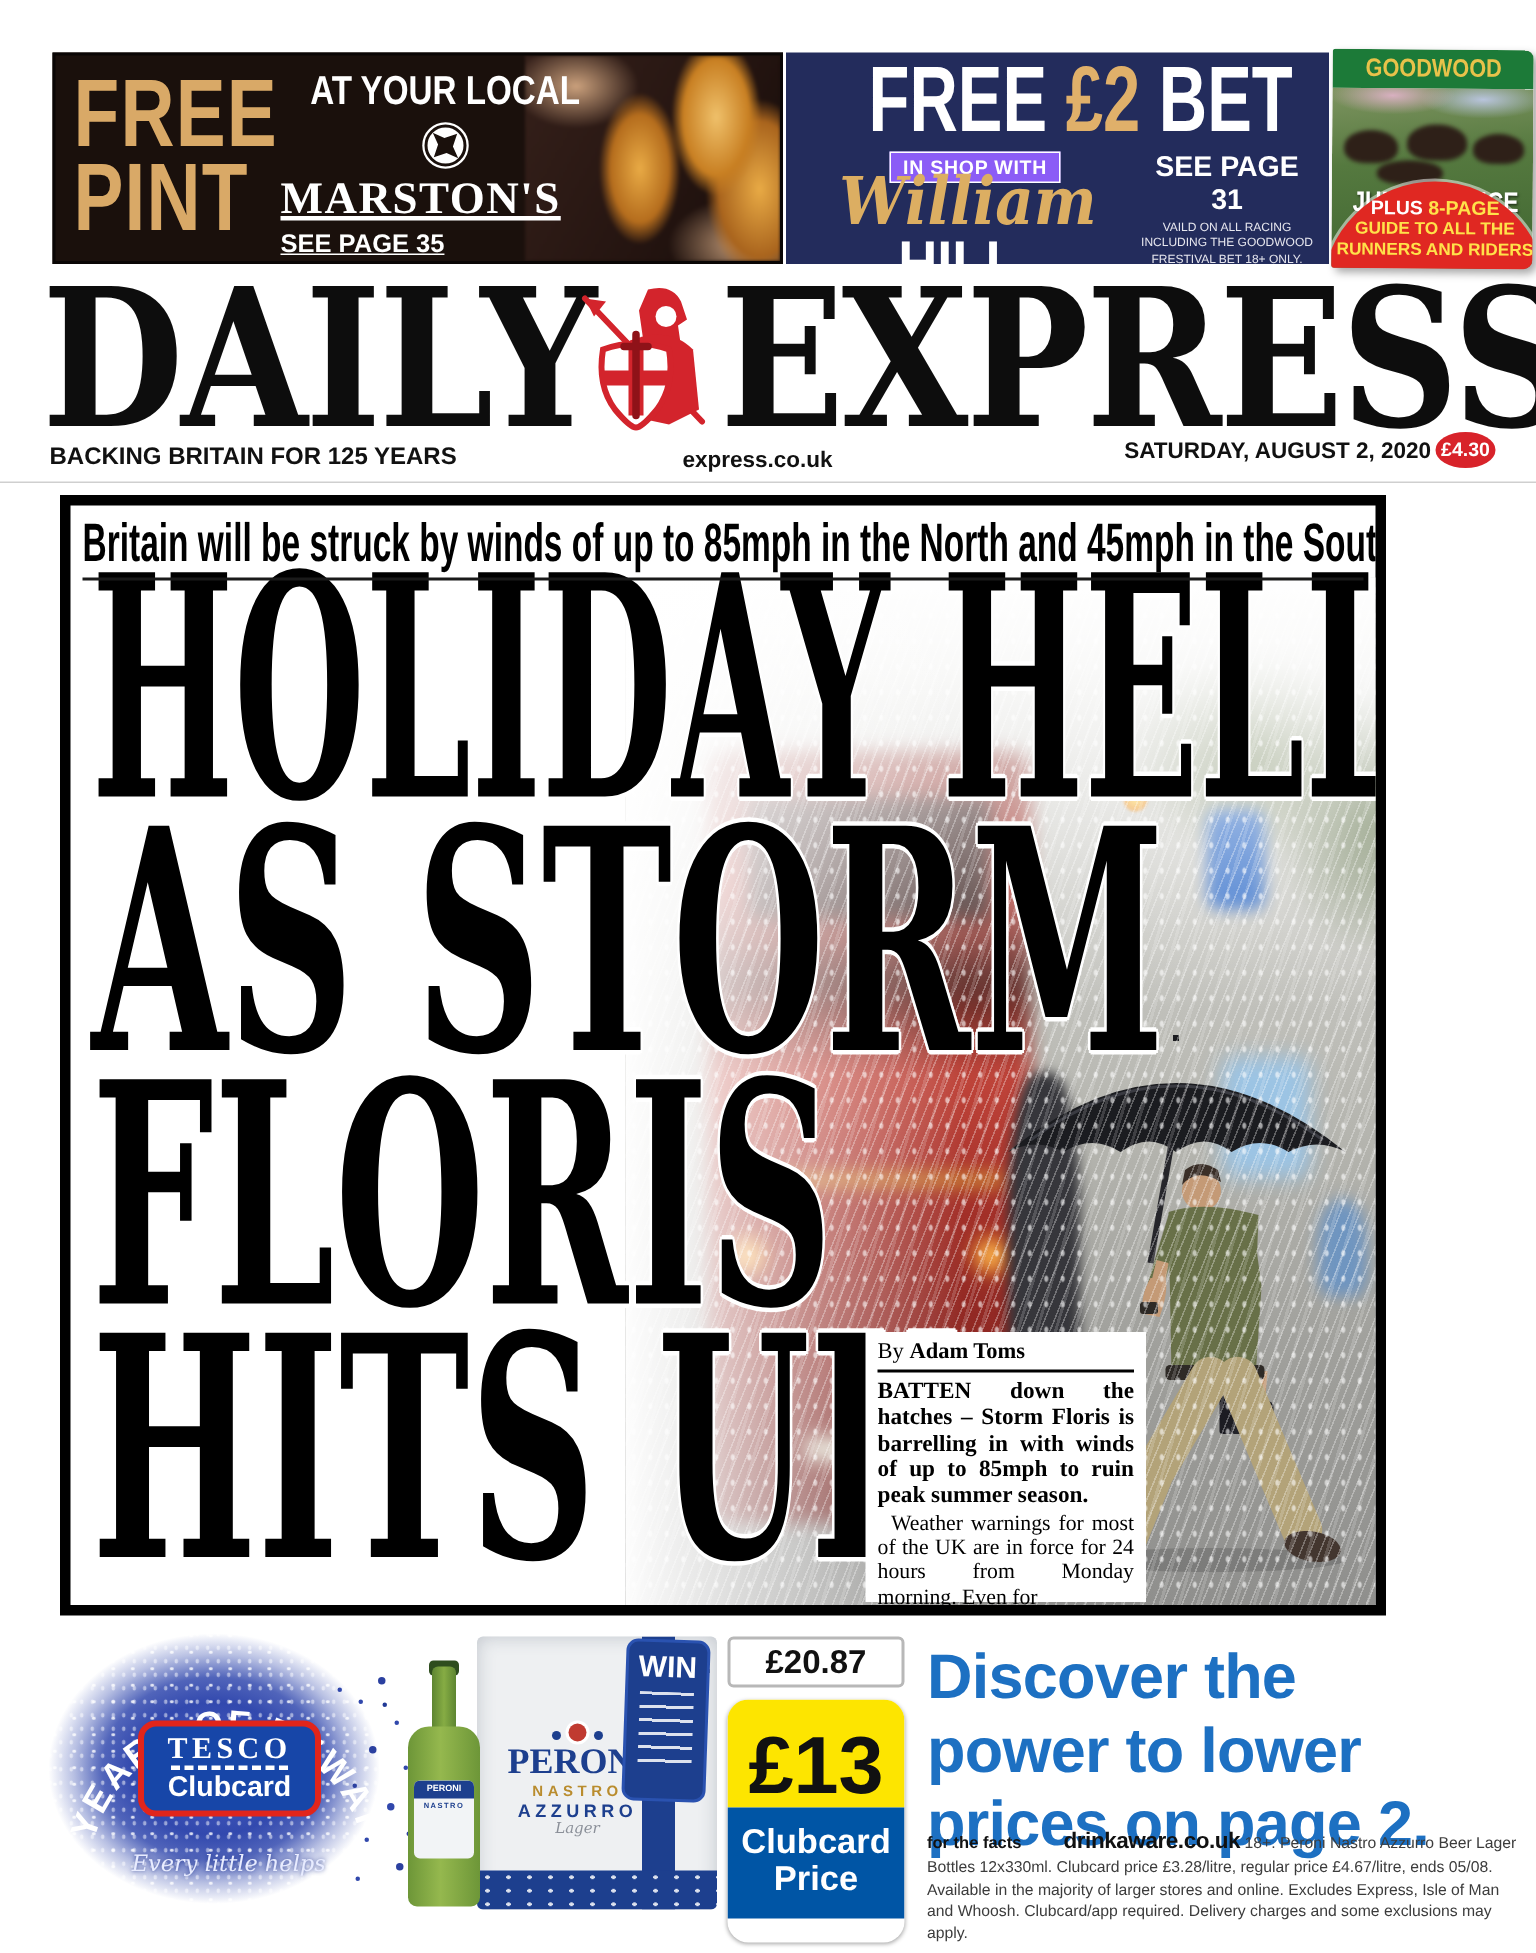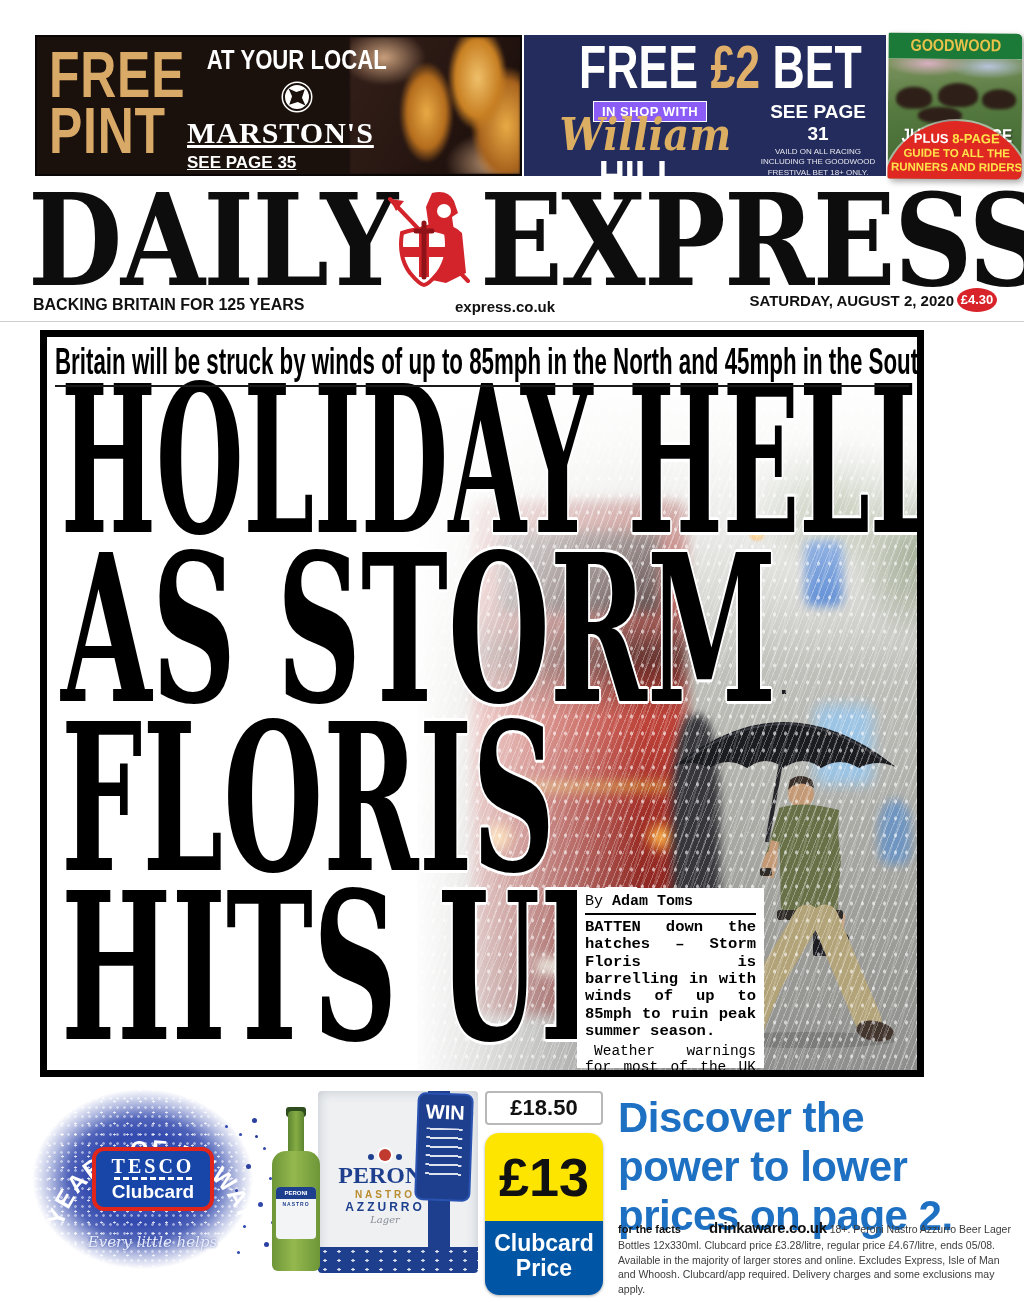--- a/index.html
+++ b/index.html
@@ -136,21 +136,21 @@
     font-weight:bold; font-size:205px; line-height:1; color:#000; white-space:nowrap;
     text-shadow:3px 0 0 #fff, -3px 0 0 #fff, 0 3px 0 #fff, 0 -3px 0 #fff,
                 2px 2px 0 #fff, -2px -2px 0 #fff, 2px -2px 0 #fff, -2px 2px 0 #fff; }
   .hl .cond { transform-origin:0 50%; }
   .hl1 { top:21px; }  .hl1 .cond { transform:scaleX(0.49); }
   .hl2 { top:190px; } .hl2 .cond { transform:scaleX(0.57); }
   .hl3 { top:359px; } .hl3 .cond { transform:scaleX(0.56); }
   .hl4 { top:528px; } .hl4 .cond { transform:scaleX(0.57); }
 
   .article { position:absolute; left:530px; top:551px; width:187px; height:180px; z-index:6;
-    background:#fff; padding:5px 8px 4px; font-family:Liberation Mono, monospace; color:#000; }
+    background:#fff; padding:5px 8px 4px; font-family:Liberation Serif, serif; color:#000; }
   .byline { font-size:15px; }
   .byline b { font-weight:bold; }
   .by-rule { height:2px; background:#000; margin:3px 0 4px; }
   .lead-para { font-weight:bold; font-size:15.5px; line-height:1.12; text-align:justify; }
   .body-para { font-size:14.5px; line-height:1.12; text-align:justify; text-indent:9px; margin-top:2px; }
 
   
   #bottomad { position:absolute; left:30px; top:1085px; width:970px; height:200px; background:#fff; }
   .tesco-viz { position:absolute; left:0; top:0; width:245px; height:196px; }
   .t-circle { position:absolute; left:0; top:0; width:245px; height:196px;
@@ -201,21 +201,21 @@
   .p-blabel { position:absolute; left:6px; top:76px; width:40px; height:52px; background:#f2f4f6;
     border-radius:4px; text-align:center; overflow:hidden; }
   .p-bband { height:12px; background:#1d3f8e; color:#fff; font-weight:bold; font-size:6px; line-height:12px; }
   .p-bsub { color:#1d3f8e; font-size:5px; font-weight:bold; margin-top:2px; letter-spacing:1px; }
 
   .price-col { position:absolute; left:455px; top:6px; width:122px; }
   .price-was { width:118px; background:#fff; border:2px solid #b8b8b8; border-radius:4px;
     text-align:center; font-weight:bold; font-size:22px; color:#111; padding:2px 0; }
   .price-badge { margin-top:8px; width:118px; height:162px; border-radius:14px; overflow:hidden;
     box-shadow:0 1px 3px rgba(0,0,0,0.35); }
-  .price-now { height:88px; background:#fde500; text-align:center; font-weight:bold; font-size:54px;
+  .price-now { height:72px; background:#fde500; text-align:center; font-weight:bold; font-size:54px;
     line-height:88px; color:#111; }
   .price-label { height:74px; background:#0055a5; color:#fff; text-align:center; font-weight:bold;
     font-size:23px; line-height:1.1; padding-top:10px; white-space:pre-line; }
 
   .ad-msg { position:absolute; left:588px; top:8px; width:400px; color:#1d70c2; font-weight:bold;
     font-size:42px; line-height:1.17; white-space:pre-line; letter-spacing:-0.5px; }
   .ad-small { position:absolute; left:588px; top:132px; width:400px; font-size:10.5px; line-height:1.4;
     color:#3c3c3c; }
   .ad-small .b1 { font-weight:bold; color:#111; font-size:11px; }
   .ad-small .b2 { font-weight:bold; color:#111; font-size:15px; letter-spacing:-0.3px;margin-left:25px; }
@@ -408,21 +408,21 @@
           <div class="p-neck"></div>
           <div class="p-body"></div>
         <div class="p-blabel">
           <div class="p-bband">PERONI</div>
           <div class="p-bsub">NASTRO</div>
         </div>
       </div>
     </div>
 
     <div class="price-col">
-      <div class="price-was">£18.50</div>
+      <div class="price-was">£20.87</div>
       <div class="price-badge">
         <div class="price-now">£13</div>
         <div class="price-label">Clubcard
 Price</div>
       </div>
     </div>
 
     <div class="ad-msg">Discover the
 power to lower
 prices on page 2.</div>

